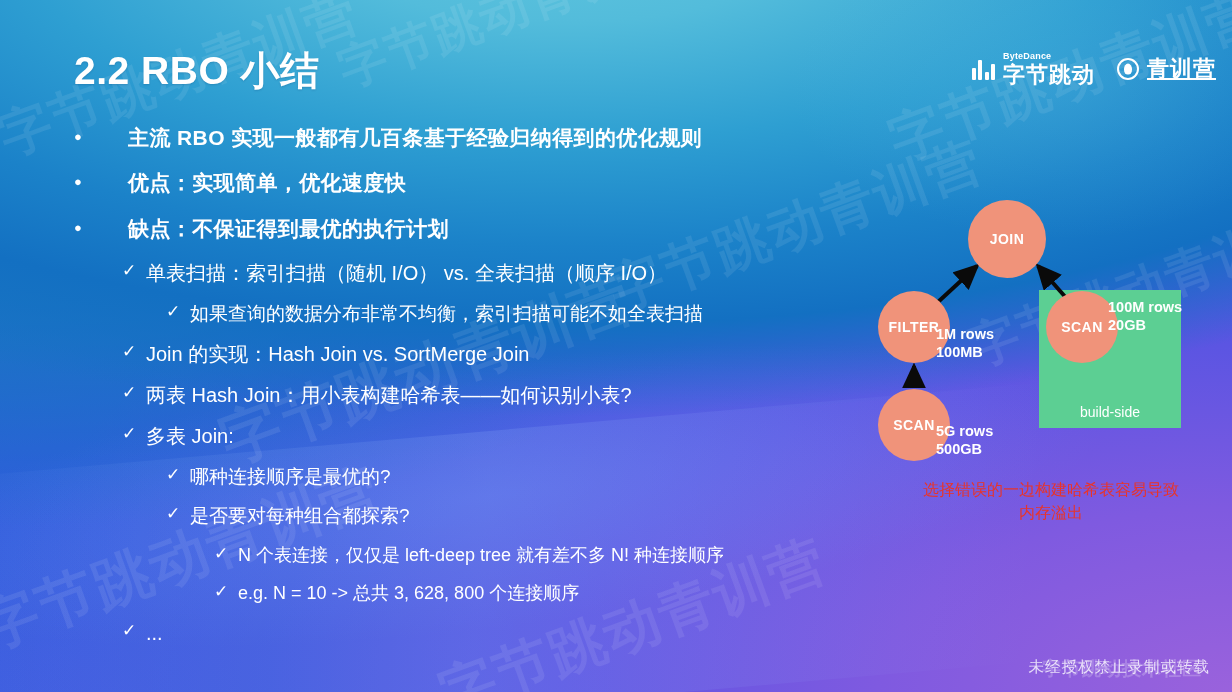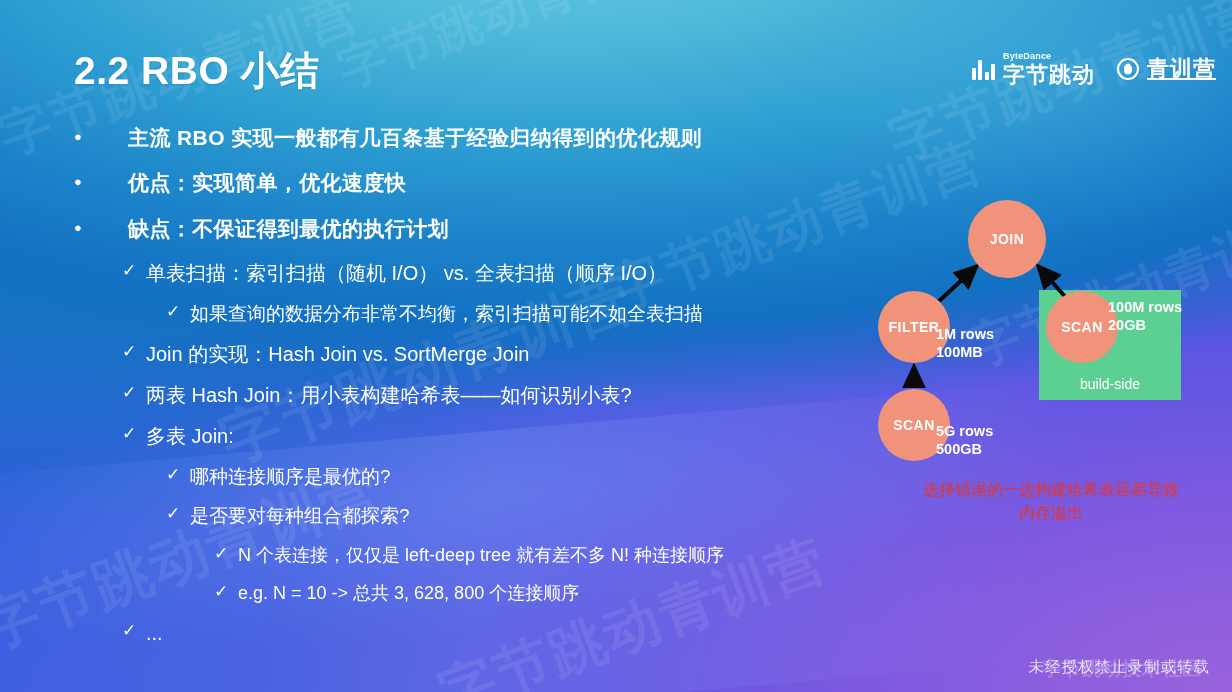--- a/index.html
+++ b/index.html
@@ -101,21 +101,21 @@
     background:#f0937a;
     display:flex; align-items:center; justify-content:center;
     color:#ffffff; font-weight:bold; font-size:14px;
     letter-spacing:.5px;
   }
   #node-join   { left:108px; top:10px;  width:78px; height:78px; }
   #node-filter { left:18px;  top:101px; width:72px; height:72px; }
   #node-scan-b { left:18px;  top:199px; width:72px; height:72px; }
   #node-scan-r { left:186px; top:101px; width:72px; height:72px; }
   .buildbox {
-    position:absolute; left:179px; top:100px; width:142px; height:110px;
+    position:absolute; left:179px; top:100px; width:142px; height:138px;
     background:#5ccf93;
   }
   .buildbox-label {
     position:absolute; bottom:8px; left:0; right:0;
     text-align:center; color:#ffffff; font-size:14px;
   }
   .lbl {
     position:absolute; color:#ffffff; font-weight:bold;
     font-size:14.5px; line-height:1.25; white-space:nowrap;
   }

